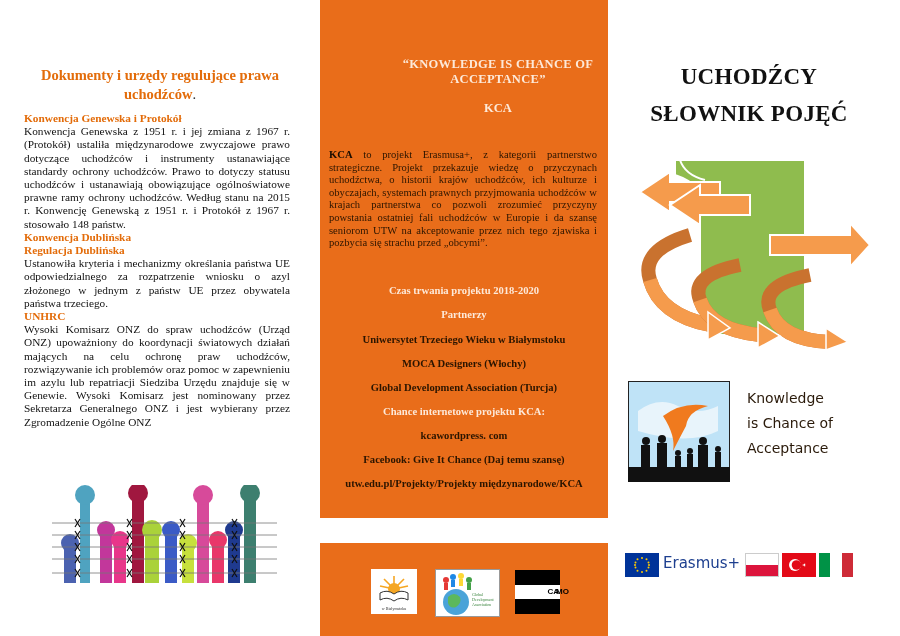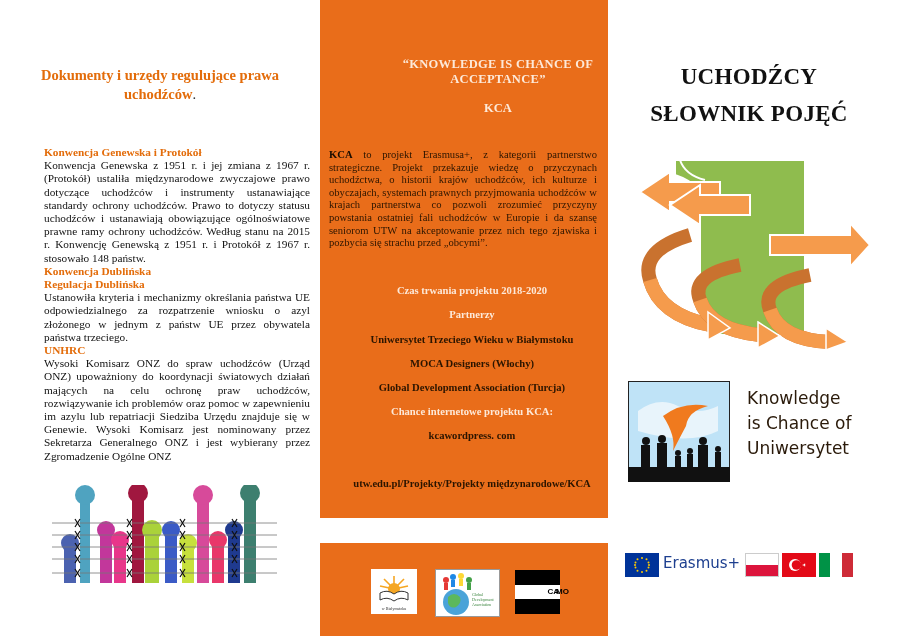--- a/index.html
+++ b/index.html
@@ -9,22 +9,22 @@
   }
   .col { position: absolute; top: 0; }
   
   #left { left: 0; width: 320px; height: 636px; }
   .left-title {
     position: absolute; top: 66px; left: 30px; width: 260px; text-align: center;
     color: #e36c0a; font-weight: bold; font-size: 14.5px; line-height: 19px;
   }
   .left-title .dot { color: #333; font-weight: normal; }
   .left-body {
-    position: absolute; top: 112px; left: 44px; width: 266px;
-    font-size: 11.3px; line-height: 13.2px; text-align: justify; margin-top: 34px;
+    position: absolute; top: 112px; left: 24px; width: 266px;
+    font-size: 11.3px; line-height: 13.2px; text-align: justify;
   }
   .left-body h4 { margin: 0; color: #e36c0a; font-size: 11.3px; line-height: 13.2px; font-weight: bold; }
   .left-body p { margin: 0; }
   .hands { position: absolute; top: 485px; left: 52px; width: 225px; height: 100px; }
 
   
   #center-top {
     left: 320px; width: 288px; height: 518px; background: #e96d1a;
   }
   #center-bottom {
@@ -32,38 +32,38 @@
   }
   .c-head { position: absolute; left: 0; width: 288px; text-align: center; color: #fde9d9; font-weight: bold; padding-left: 34px; }
   .c-h1 { top: 57px; font-size: 12.5px; line-height: 15px; letter-spacing: 0.3px; }
   .c-h2 { top: 101px; font-size: 12.5px; }
   .c-h3 { top: 124px; font-size: 11.8px; }
   .c-desc {
     position: absolute; top: 149px; left: 9px; width: 268px;
     font-size: 10.6px; line-height: 12.6px; text-align: justify; color: #2b1500;
   }
   .c-desc b { color: #1a0d00; }
-  .c-line { position: absolute; left: 0; width: 288px; text-align: center; font-weight: bold; font-size: 10.6px; padding-left: 8px; }
+  .c-line { position: absolute; left: 0; width: 288px; text-align: center; font-weight: bold; font-size: 10.6px; }
   .c-light { color: #fde9d9; }
   .c-dark { color: #2b1500; }
   .logo-box { position: absolute; background: #fff; }
 
   
   #right { left: 610px; width: 290px; height: 636px; }
   .r-title {
     position: absolute; left: 0; width: 290px; text-align: center;
     font-weight: bold; font-size: 23px; color: #111; letter-spacing: 0.3px;
   }
   .r-t1 { top: 64px; left: -6px; }
   .r-t2 { top: 101px; left: -6px; }
   .arrows { position: absolute; top: 150px; left: 20px; width: 240px; height: 200px; }
   .kca-logo { position: absolute; top: 381px; left: 18px; width: 102px; height: 101px; }
   .kca-text {
     position: absolute; top: 386px; left: 137px; width: 130px;
-    font-family: "DejaVu Sans", sans-serif; font-size: 17px; line-height: 25px; color: #2a1a0a;
+    font-family: "DejaVu Sans", sans-serif; font-size: 14px; line-height: 25px; color: #2a1a0a;
   }
   .erasmus { position: absolute; top: 553px; left: 15px; }
   .eu-flag { position: absolute; top: 0; left: 0; width: 34px; height: 24px; background: #003399; }
   .erasmus-label {
     position: absolute; top: 1px; left: 38px; font-family: "DejaVu Sans", sans-serif;
     font-size: 15px; color: #1d3f8f; white-space: nowrap;
   }
   .flag { position: absolute; top: 0; height: 24px; width: 34px; }
 </style>
 </head>
@@ -140,20 +140,21 @@
   <div class="c-desc">
     <b>KCA</b><span> to projekt Erasmusa+, z kategorii partnerstwo strategiczne. Projekt przekazuje wiedzę o przyczynach uchodźctwa, o historii krajów uchodźców, ich kulturze i obyczajach, systemach prawnych przyjmowania uchodźców w krajach partnerstwa co pozwoli zrozumieć przyczyny powstania ostatniej fali uchodźców w Europie i da szansę seniorom UTW na akceptowanie przez nich tego zjawiska i pozbycia się strachu przed „obcymi”.</span>
   </div>
   <div class="c-line c-light" style="top:285px">Czas trwania projektu 2018-2020</div>
   <div class="c-line c-light" style="top:309px">Partnerzy</div>
   <div class="c-line c-dark" style="top:358px">MOCA Designers (Włochy)</div>
   <div class="c-line c-dark" style="top:334px">Uniwersytet Trzeciego Wieku w Białymstoku</div>
   <div class="c-line c-dark" style="top:382px">Global Development Association (Turcja)</div>
   <div class="c-line c-light" style="top:406px">Chance internetowe projektu KCA:</div>
   <div class="c-line c-dark" style="top:430px">kcawordpress. com</div>
+  <div class="c-line c-dark" style="top:454px">Facebook: Give It Chance (Daj temu szansę)</div>
   <div class="c-line c-dark" style="top:478px">utw.edu.pl/Projekty/Projekty międzynarodowe/KCA</div>
 </div>
 
 <div id="center-bottom"></div>
 
 <div class="logo-box" style="left:371px; top:569px; width:46px; height:45px;">
   <svg width="46" height="45" viewBox="0 0 46 45">
     <g stroke="#f5a623" stroke-width="1.6">
       <line x1="23" y1="20" x2="23" y2="7"></line>
         <line x1="23" y1="20" x2="13" y2="10"></line>
@@ -234,21 +235,21 @@
       <circle cx="75" cy="60" r="4"></circle>
         <rect x="70" y="64" width="10" height="24"></rect>
       <circle cx="90" cy="68" r="3"></circle>
         <rect x="87" y="71" width="6" height="16"></rect>
       <rect x="0" y="86" width="102" height="15"></rect>
     </g>
   </svg>
   <div class="kca-text">
     <div>Knowledge</div>
     <div>is Chance of</div>
-    <div>Uniwersytet</div>
+    <div>Acceptance</div>
   </div>
 
   <div class="erasmus">
     <div class="eu-flag">
       <svg width="34" height="24" viewBox="0 0 34 24">
         <g fill="#ffcc00">
           <circle cx="17" cy="5" r="1"></circle>
             <circle cx="21.5" cy="6.2" r="1"></circle>
             <circle cx="23.5" cy="9.5" r="1"></circle>
           <circle cx="23.5" cy="14.5" r="1"></circle>

